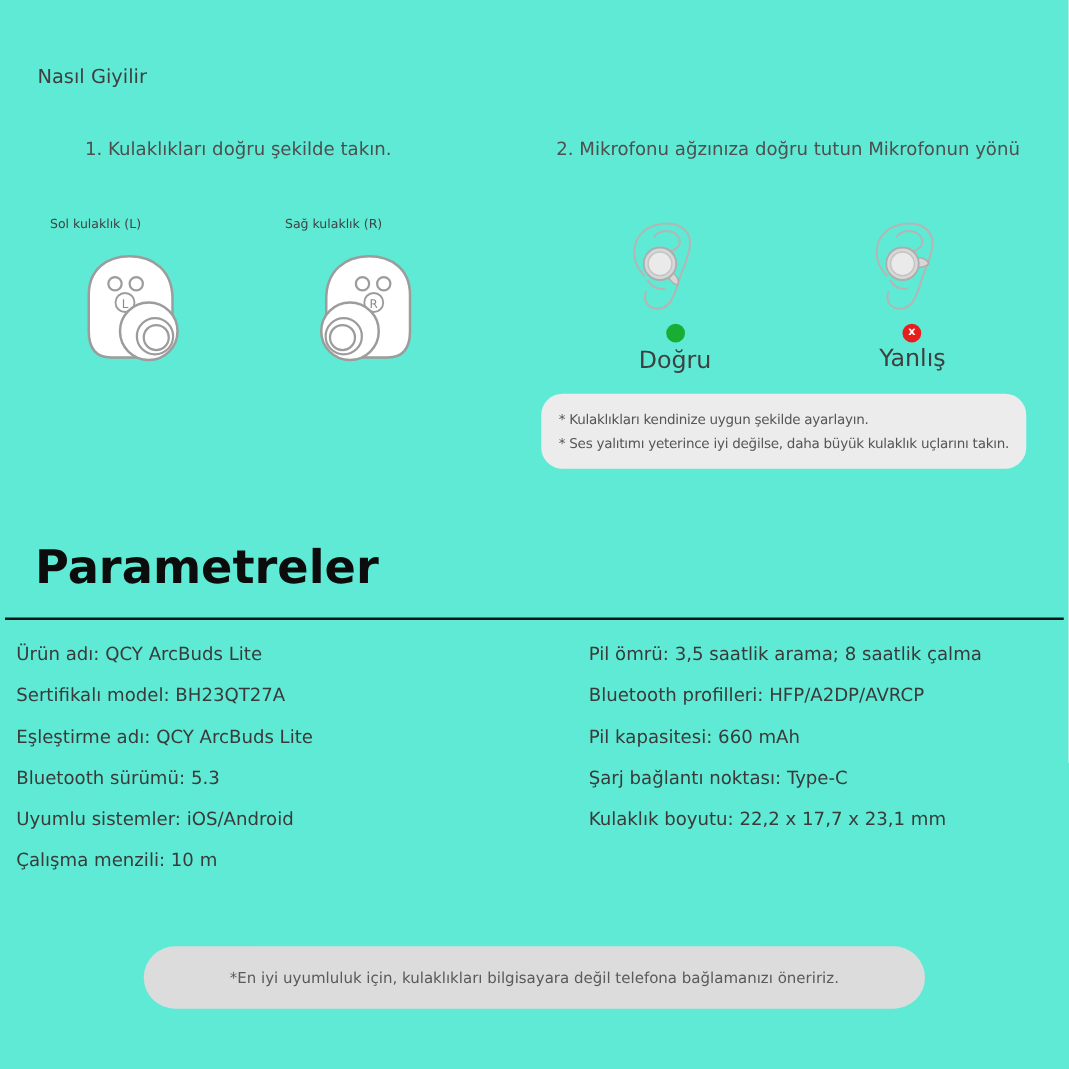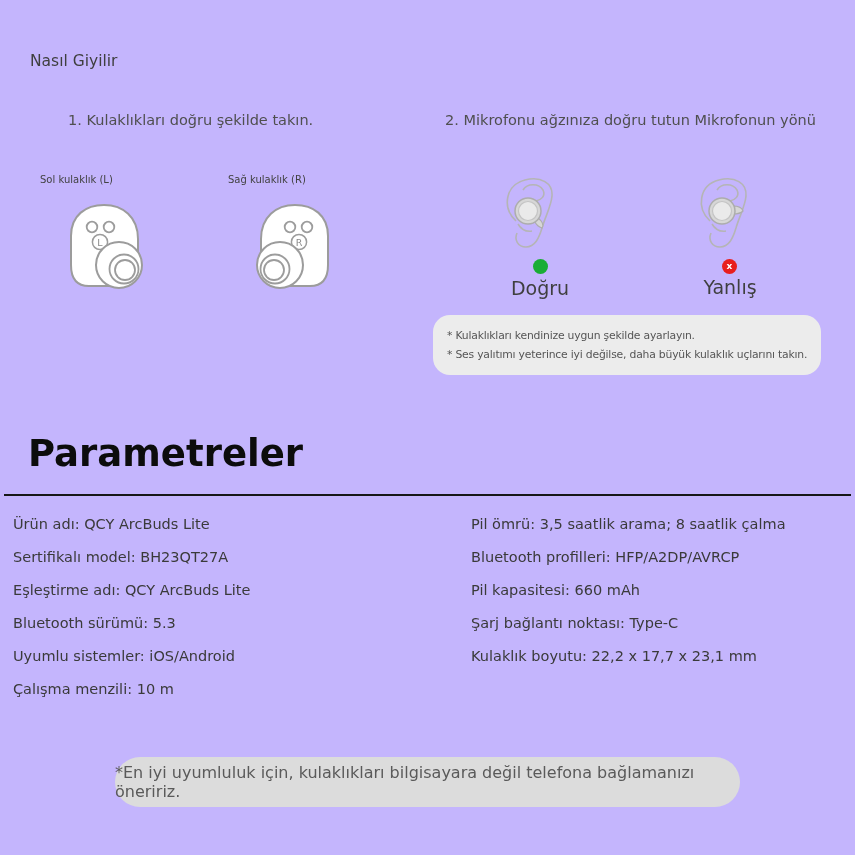--- a/index.html
+++ b/index.html
@@ -1,17 +1,17 @@
 <!DOCTYPE html>
 <html><head>
 <meta charset="utf-8">
 <style>
   html,body { margin:0; padding:0; background:#ffffff; }
   .page {
-    position:relative; width:855px; height:855px; background:#c4b5fd;
+    position:relative; width:855px; height:855px; background:#5eead4;
     font-family:"DejaVu Sans", sans-serif; color:#4a4a4a; overflow:hidden;
   }
   .abs { position:absolute; }
 
   .howto-title { left:30px; top:52px; font-size:15.5px; color:#3f3f3f; }
   .step  { font-size:14.5px; color:#4f4f4f; white-space:nowrap; }
   .step1 { left:68px;  top:112px; }
   .step2 { left:445px; top:112px; }
 
   .bud-label { font-size:10px; color:#424242; white-space:nowrap; }
@@ -44,21 +44,21 @@
           border-top:2.5px solid #161616; }
 
   .param-col { top:516px; font-size:14.5px; color:#3a3a3a; }
   .param-col .row { height:20px; margin-bottom:13px; white-space:nowrap; }
   .params-left  { left:13px; }
   .params-right { left:471px; }
 
   .footer-box {
     left:115px; top:757px; width:625px; height:50px; background:#dcdcdc;
     border-radius:25px; display:flex; align-items:center; justify-content:center;
-    font-size:16px; color:#5a5a5a;
+    font-size:12px; color:#5a5a5a;
   }
 </style>
 </head>
 <body>
 
 <div class="page">
 
   <div class="abs howto-title">Nasıl Giyilir</div>
 
   <div class="abs step step1">1. Kulaklıkları doğru şekilde takın.</div>

